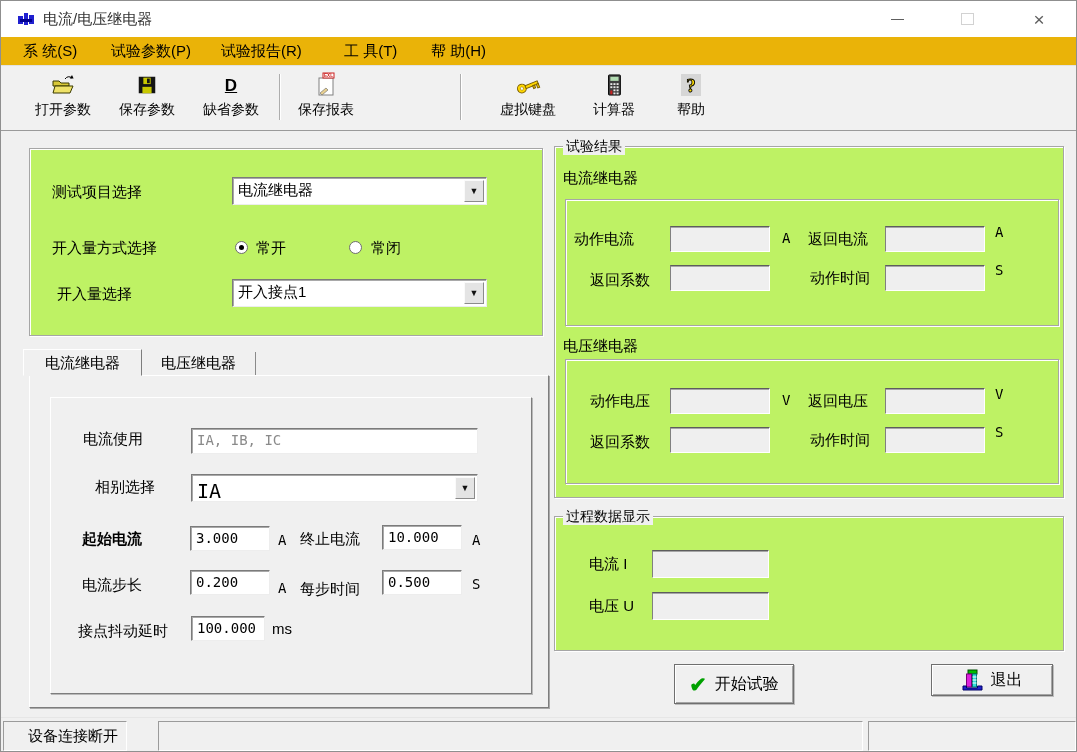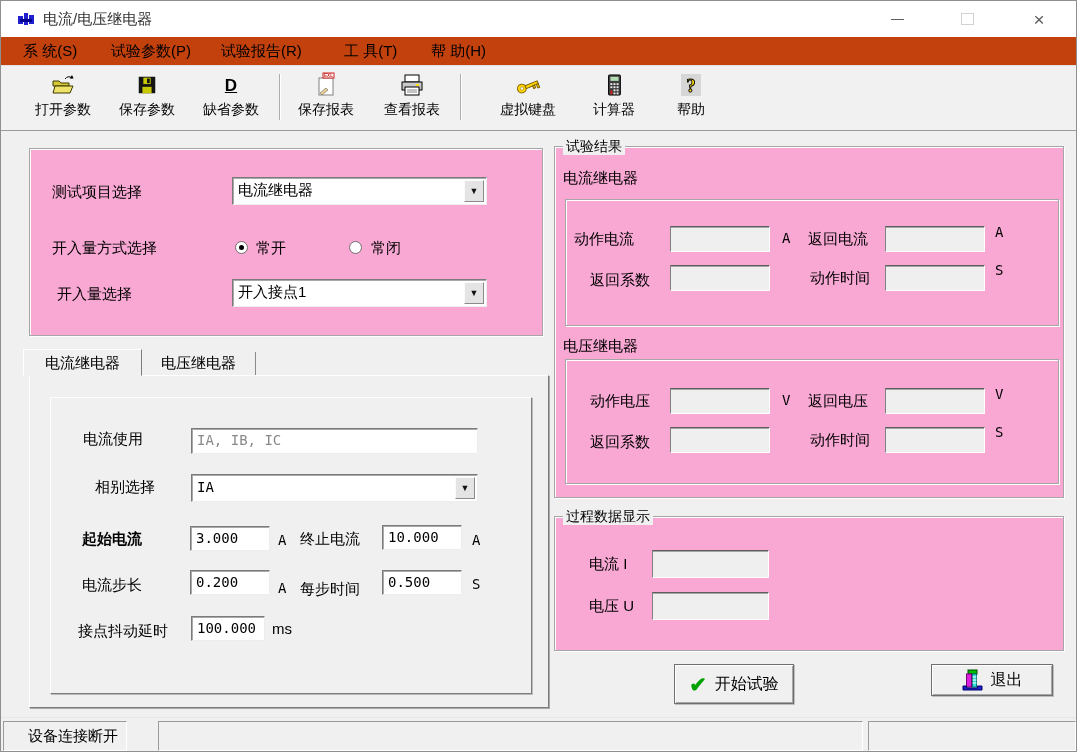--- a/index.html
+++ b/index.html
@@ -8,42 +8,42 @@
        font-family:"Liberation Sans", sans-serif;color:#000;}
   
   .titlebar{position:absolute;left:0;top:0;width:100%;height:36px;background:#ffffff;}
   .app-icon{position:absolute;left:16px;top:9px;width:18px;height:18px;}
   .title-text{position:absolute;left:42px;top:0;line-height:36px;font-size:15px;color:#333;}
   .wbtn{position:absolute;top:0;width:54px;height:36px;display:flex;align-items:center;justify-content:center;}
   .min-glyph{width:13px;height:0;border-bottom:1px solid #5f5f5f;}
   .max-glyph{width:11px;height:10px;border:1px solid #d2d2d2;}
   .close-glyph{font-size:19px;color:#5f5f5f;line-height:1;}
   
-  .menubar{position:absolute;left:0;top:36px;width:100%;height:28px;background:#c2410c;}
+  .menubar{position:absolute;left:0;top:36px;width:100%;height:28px;background:#eab308;}
   .menu-item{position:absolute;top:0;line-height:28px;font-size:15px;cursor:default;}
   
   .toolbar{position:absolute;left:0;top:64px;width:100%;height:66px;background:#f1f1f1;
            border-top:1px solid #e2e2e2;border-bottom:1px solid #9a9a9a;box-sizing:border-box;}
   .tbtn{position:absolute;top:5px;width:76px;height:56px;text-align:center;}
   .tbtn .ticon{height:28px;display:flex;align-items:center;justify-content:center;}
   .tbtn .tlabel{font-size:14px;line-height:20px;}
   .tsep{position:absolute;top:8px;height:46px;width:0;border-left:1px solid #adadad;border-right:1px solid #ffffff;}
   
-  .etched{border:1px solid #a6a6a6;box-shadow:inset 1px 1px 0 #ffffff,1px 1px 0 #ffffff;background:#f9a8d4;}
+  .etched{border:1px solid #a6a6a6;box-shadow:inset 1px 1px 0 #ffffff,1px 1px 0 #ffffff;background:#bef264;}
   .legend{position:absolute;top:-9px;left:8px;background:#f0f0f0;padding:0 3px;font-size:14px;line-height:17px;}
   .raised{background:#f0f0f0;border:1px solid;border-color:#ffffff #7d7d7d #7d7d7d #ffffff;box-shadow:1px 1px 0 #b9b9b9;}
   .edit{position:absolute;background:#ffffff;border:1px solid;border-color:#7b7b7b #ededed #ededed #7b7b7b;
         box-shadow:inset 1px 1px 0 #a9a9a9;box-sizing:border-box;
         font-family:"DejaVu Sans Mono",monospace;font-size:14px;padding:3px 0 0 5px;}
   .rbox{position:absolute;background:#efefef;border:1px solid;border-color:#5d5d5d #ffffff #ffffff #808080;
         box-shadow:inset 0 1px 0 #a5a5a5;box-sizing:border-box;}
   .combo{position:absolute;background:#ffffff;border:1px solid;border-color:#7b7b7b #ededed #ededed #7b7b7b;
          box-shadow:inset 1px 1px 0 #a9a9a9;box-sizing:border-box;}
   .combo-value{position:absolute;left:5px;top:3px;font-size:15px;white-space:nowrap;}
-  .combo-value.mono{font-family:"DejaVu Sans Mono",monospace;font-size:14px;top:4px;}
+  .combo-value.mono{font-family:"DejaVu Sans Mono",monospace;font-size:20px;top:4px;}
   .combo-btn{position:absolute;right:2px;top:2px;bottom:2px;width:18px;background:#e4e4e4;
              border:1px solid;border-color:#fafafa #8b8b8b #8b8b8b #fafafa;
              display:flex;align-items:center;justify-content:center;font-size:9px;color:#111;}
   .lbl{position:absolute;font-size:15px;white-space:nowrap;}
   .unit{position:absolute;font-family:"DejaVu Sans Mono",monospace;font-size:14px;}
   .radio{position:absolute;width:13px;height:13px;border-radius:50%;background:#ffffff;
          border:1px solid #6e6e6e;box-sizing:border-box;}
   .radio .dot{position:absolute;left:3px;top:3px;width:5px;height:5px;border-radius:50%;background:#000;}
   
   .tabctrl{position:absolute;left:20px;top:348px;width:520px;height:359px;}
@@ -130,33 +130,20 @@
     <div class="tbtn" style="left:287px;">
       <div class="ticon">
         <svg width="24" height="26" viewBox="0 0 24 26">
           <rect x="5" y="6" width="14" height="17" fill="#ffffff" stroke="#808080"></rect>
           <rect x="9" y="1" width="11" height="5" fill="#ffffff" stroke="#cc2020"></rect>
           <text x="10" y="5.4" font-size="4.6" font-weight="bold" fill="#cc2020" font-family="sans-serif">EXL</text>
           <path d="M6 21 l6 -5 l2 2 l-6 5 z" fill="#e8d090" stroke="#666" stroke-width="0.6"></path>
         </svg>
       </div>
       <div class="tlabel">保存报表</div>
-    </div>
-    <div class="tbtn" style="left:373px;">
-      <div class="ticon">
-        <svg width="24" height="24" viewBox="0 0 24 24">
-          <rect x="5" y="2" width="14" height="7" fill="#ffffff" stroke="#000"></rect>
-          <rect x="2" y="9" width="20" height="8" fill="#c9c9c9" stroke="#000"></rect>
-          <rect x="16" y="11" width="3" height="2" fill="#ffe000"></rect>
-          <rect x="5" y="14" width="14" height="8" fill="#ffffff" stroke="#000"></rect>
-          <line x1="7" y1="17" x2="17" y2="17" stroke="#8a8a8a"></line>
-          <line x1="7" y1="19" x2="17" y2="19" stroke="#8a8a8a"></line>
-        </svg>
-      </div>
-      <div class="tlabel">查看报表</div>
     </div>
     <div class="tsep" style="left:459px;"></div>
     <div class="tbtn" style="left:489px;">
       <div class="ticon">
         <svg width="26" height="24" viewBox="0 0 26 24">
           <g transform="rotate(-22 13 12)">
             <circle cx="6" cy="13" r="4.4" fill="#ffd700" stroke="#7d6000"></circle>
             <circle cx="6" cy="13" r="1.6" fill="#fff" stroke="#7d6000" stroke-width="0.5"></circle>
             <rect x="10" y="11.6" width="13" height="3" fill="#ffd700" stroke="#7d6000"></rect>
             <rect x="17" y="14.4" width="2" height="3" fill="#ffd700" stroke="#7d6000"></rect>

